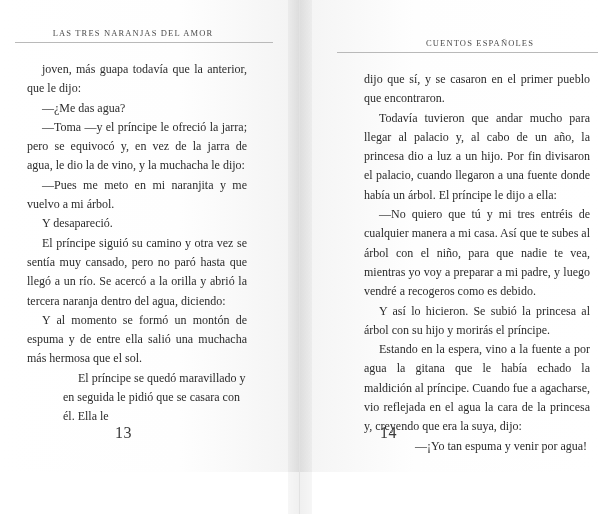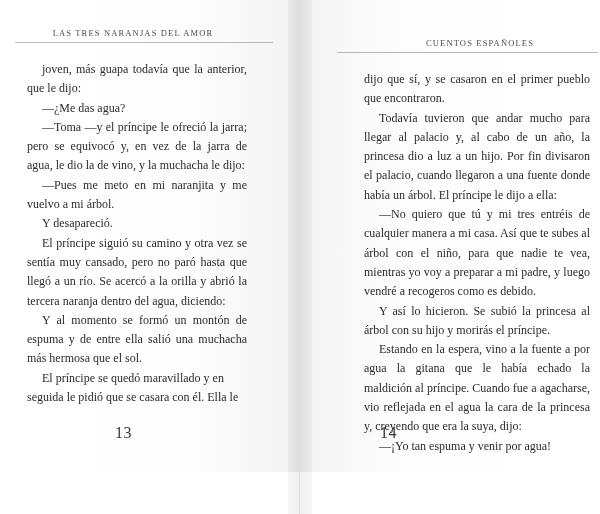--- a/index.html
+++ b/index.html
@@ -91,21 +91,21 @@
     font-size: 12px;
     line-height: 19.3px;
     text-align: justify;
     text-justify: inter-word;
     hyphens: manual;
     -webkit-hyphens: manual;
   }
   p.indent    { text-indent: 15px; }
   p.noindent  { text-indent: 0; }
   p.dialogue  { text-indent: 15px; }
-  p.last-line { text-align: left; }
+  p.last-line { text-align: left; margin-left: 36px; }
 
   .folio {
     position: absolute;
     bottom: 30px;
     font-size: 16px;
     color: #3a3a3a;
     letter-spacing: 0.4px;
   }
   .folio-left  { left: 0; right: 53px; text-align: center; }
   .folio-right { left: 80px; text-align: right; }

